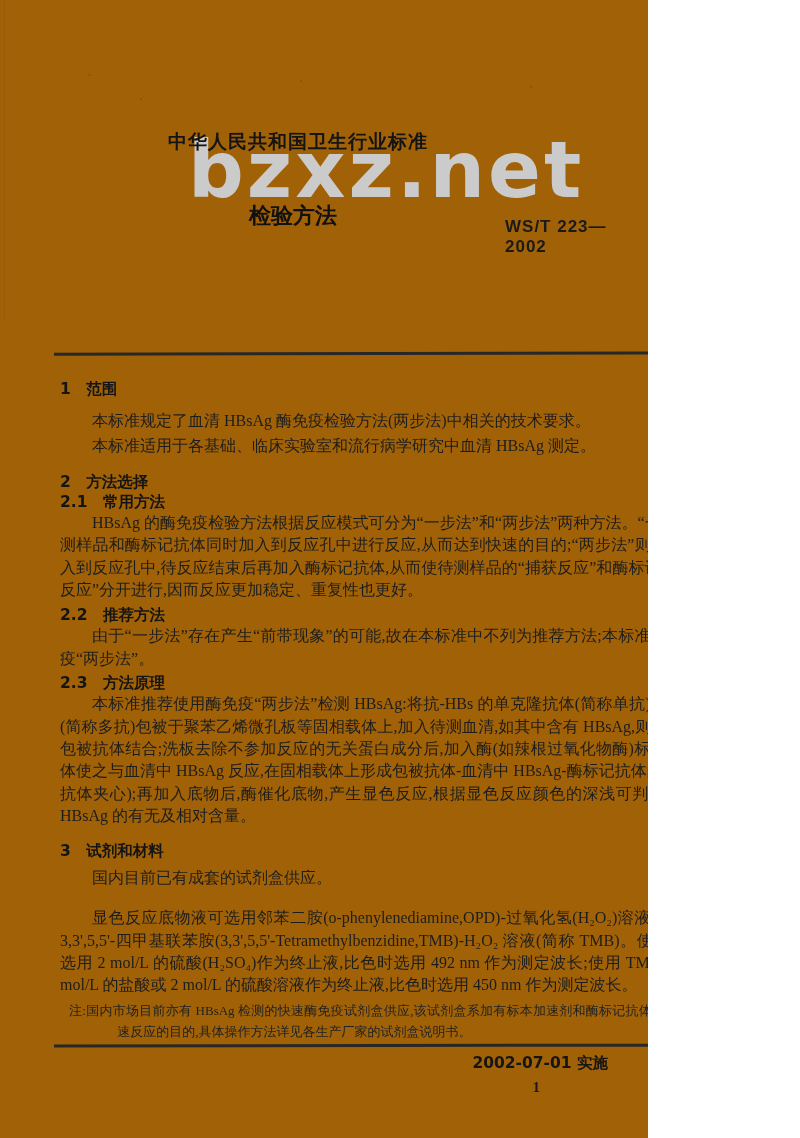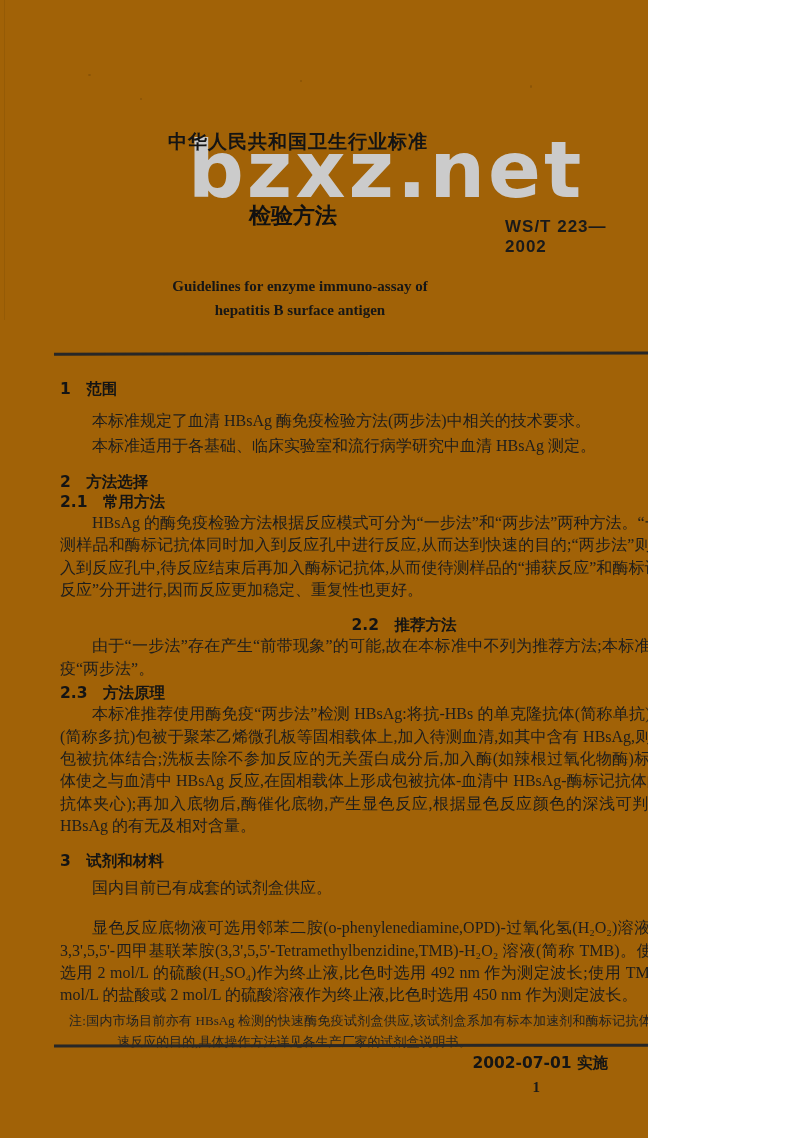--- a/index.html
+++ b/index.html
@@ -48,21 +48,21 @@
     margin:0; font-family:"DejaVu Sans","Liberation Sans",sans-serif;
     font-weight:bold; font-size:15.5px; line-height:20px; color:#141414;
     text-align:left;
   }
   .para { margin:0; text-indent:2em; }
   #s1h  { margin-top:2px; }
   #s1p1 { margin-top:11px; }
   #s1p2 { margin-top:3px; }
   #s2h  { margin-top:14px; }
   #s21h { margin-top:0; }
-  #s22h { margin-top:14px;text-align:center; }
+  #s22h { margin-top:4px; }
   #s23h { margin-top:3px; }
   #s3h  { margin-top:13px; }
   #s3p1 { margin-top:6px; }
   #s3p2 { margin-top:18px; }
   .note {
     margin-top:3px; font-size:13px; line-height:21px;
     padding-left:4.4em; text-indent:-3.7em; text-align:justify; color:#222;
   }
 
   .footer-left {
@@ -102,24 +102,20 @@
   <div class="watermark">bzxz.net</div>
 
   <div class="kicker">中华人民共和国卫生行业标准</div>
 
   <div class="title-zh">
     <div>检验方法</div>
   </div>
 
   <div class="std-no">WS/T 223—2002</div>
 
-  <div class="title-en">
-    <div>Guidelines for enzyme immuno-assay of</div>
-    <div>hepatitis B surface antigen</div>
-  </div>
 
   <div class="rule rule-top"></div>
 
   <div class="bodytext">
 
     <h3 class="sec-h" id="s1h">1　范围</h3>
     <p class="para" id="s1p1">本标准规定了血清 HBsAg 酶免疫检验方法(两步法)中相关的技术要求。</p>
     <p class="para" id="s1p2">本标准适用于各基础、临床实验室和流行病学研究中血清 HBsAg 测定。</p>
 
     <h3 class="sec-h" id="s2h">2　方法选择</h3>

